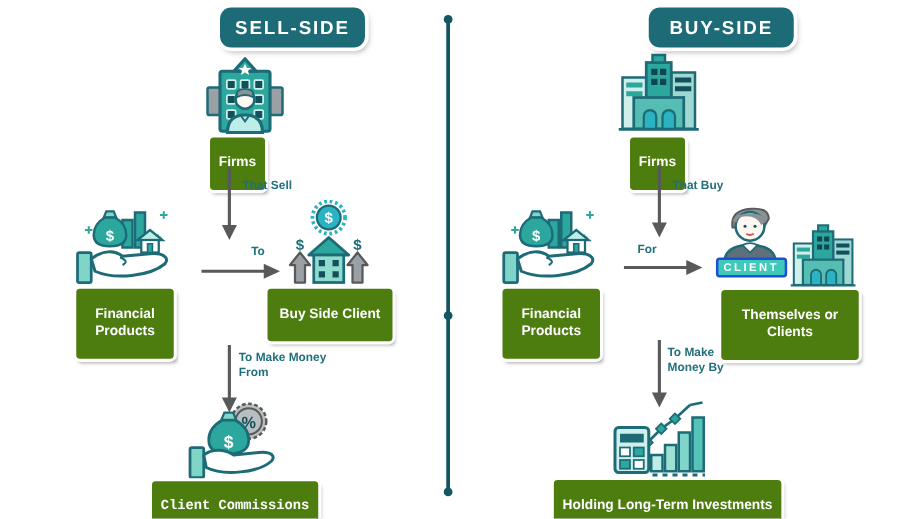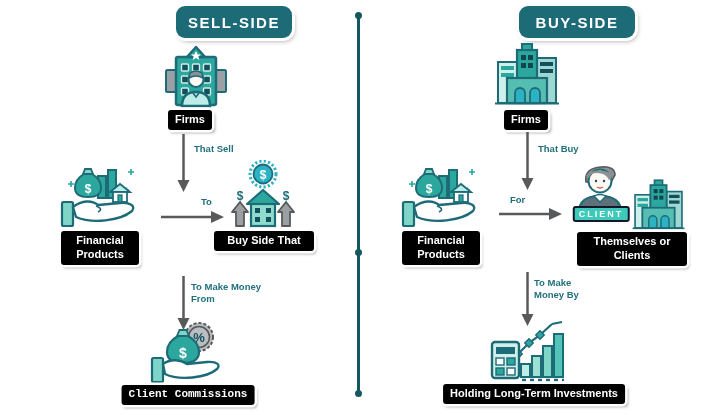--- a/index.html
+++ b/index.html
@@ -8,36 +8,36 @@
     font-family:"Liberation Sans", sans-serif;
   }
   .pill{
     position:absolute;display:flex;align-items:center;justify-content:center;
     background:#1E6B78;color:#fff;font-weight:bold;font-size:15px;letter-spacing:1.5px;
     border-radius:9px;box-shadow:0 0 0 3px #fff,2px 3px 5px rgba(0,0,0,.38);
     transform:translateX(-50%);
     margin-left:44px;
   }
   .badge{
-    position:absolute;background:#000000;color:#fff;font-weight:bold;font-size:11px;
-    line-height:1.25;text-align:center;border-radius:3px;padding:3px 7px;
+    position:absolute;background:#4d7c0f;color:#fff;font-weight:bold;font-size:11px;
+    line-height:1.25;text-align:center;border-radius:3px;padding:14px 7px;
     box-shadow:0 0 0 2.5px #fff,2px 3px 3px rgba(0,0,0,.35);
     transform:translateX(-50%);box-sizing:border-box;
   }
   .badge.nowrap{white-space:nowrap;}
   .flow-label{
     position:absolute;color:#20707C;font-weight:bold;font-size:9.5px;line-height:1.25;
   }
   .abs{position:absolute;}
   .cx{transform:translateX(-50%);}
   .divider-line{position:absolute;left:357px;top:15px;width:2.5px;height:380px;background:#14575E;}
   .divider-dot{position:absolute;width:7px;height:7px;border-radius:50%;background:#14575E;left:355px;}
   svg{display:block;}
   .client-banner{
-    position:absolute;background:#3FC9BA;border:2px solid #0f172a;border-radius:3px;
+    position:absolute;background:#3FC9BA;border:2px solid #1d4ed8;border-radius:3px;
     color:#fff;font-weight:bold;font-size:9px;letter-spacing:2px;text-align:center;
     padding:1px 4px;transform:translateX(-50%);white-space:nowrap;
   }
 </style>
 </head>
 <body>
 
 <div class="stage">
 
   <div class="pill" style="left:190px;top:6px;width:116px;height:32px;">
@@ -115,21 +115,21 @@
       <path d="M51 52 L59 42 L67 52 L63 52 L63 66 L55 66 L55 52 Z" fill="#9AA0A3" stroke="#58595B" stroke-width="1.8" stroke-linejoin="round"></path>
       <path d="M20 44 L36 30 L52 44 Z" fill="#2BA79E" stroke="#1E6B78" stroke-width="2.2" stroke-linejoin="round"></path>
       <rect x="24" y="44" width="24" height="22" fill="#8FDCCF" stroke="#1E6B78" stroke-width="2.2"></rect>
       <rect x="28" y="48" width="5" height="5" fill="#13505B"></rect>
       <rect x="39" y="48" width="5" height="5" fill="#13505B"></rect>
       <rect x="28" y="57" width="5" height="5" fill="#13505B"></rect>
       <rect x="39" y="57" width="5" height="5" fill="#13505B"></rect>
     </svg>
   </div>
   <div class="badge" style="left:264px;top:231px;width:100px;">
-    <span>Buy Side That</span>
+    <span>Buy Side Client</span>
   </div>
 
   <div class="abs" style="left:177px;top:276px;">
     <svg width="13" height="54" viewBox="0 0 13 54">
       <line x1="6.5" y1="0" x2="6.5" y2="44" stroke="#58595B" stroke-width="2.5"></line>
       <polygon points="0.5,42 12.5,42 6.5,54" fill="#58595B"></polygon>
     </svg>
   </div>
   <div class="flow-label" style="left:191px;top:281px;width:72px;">To Make Money From</div>
 

